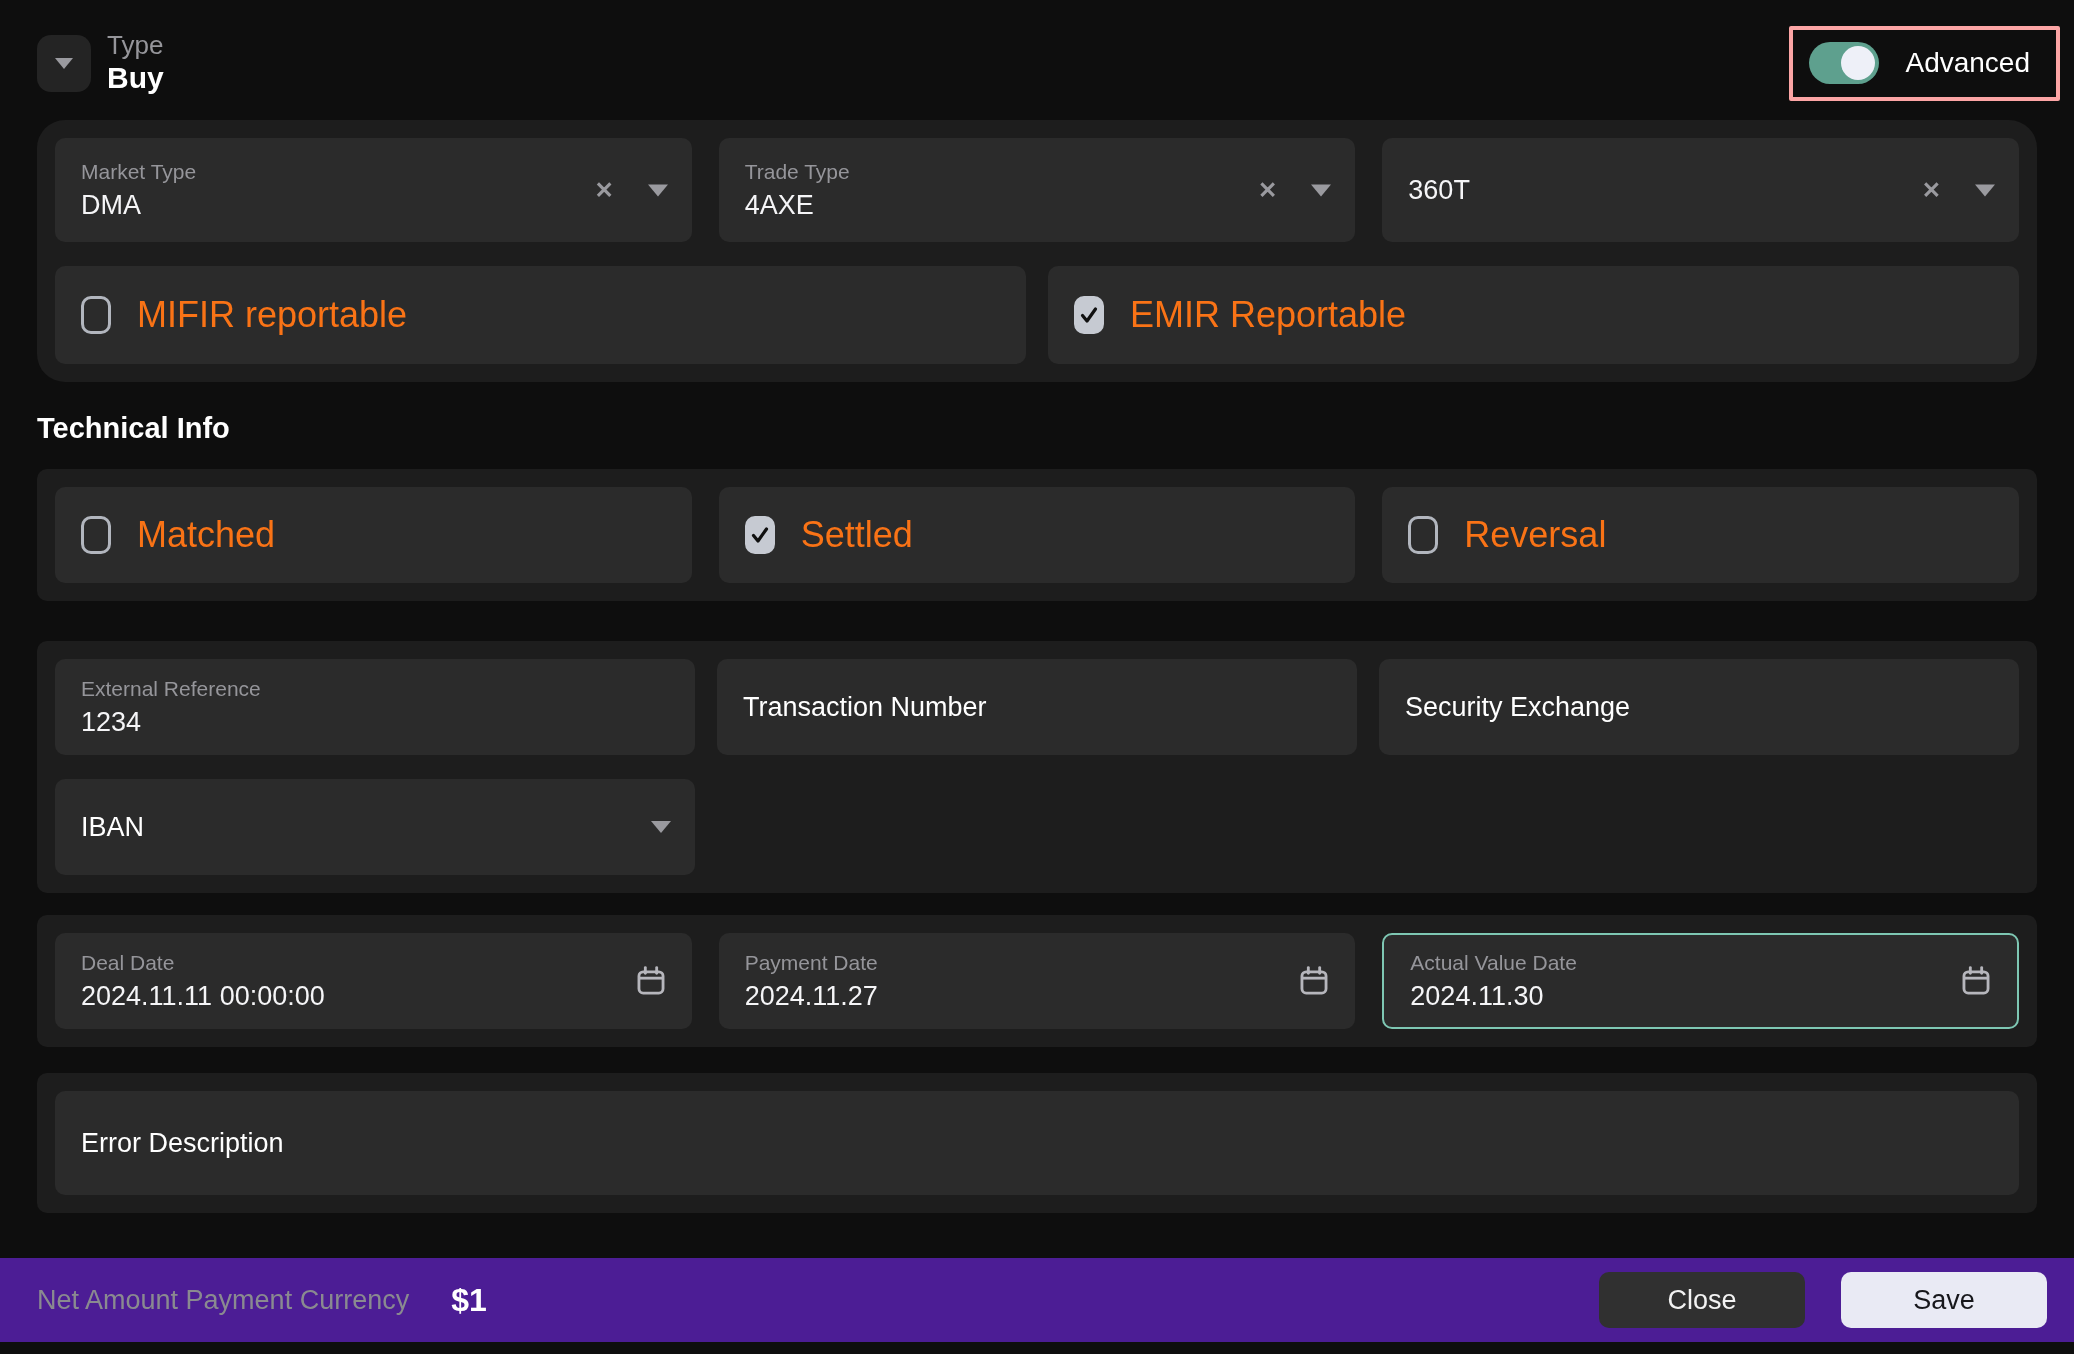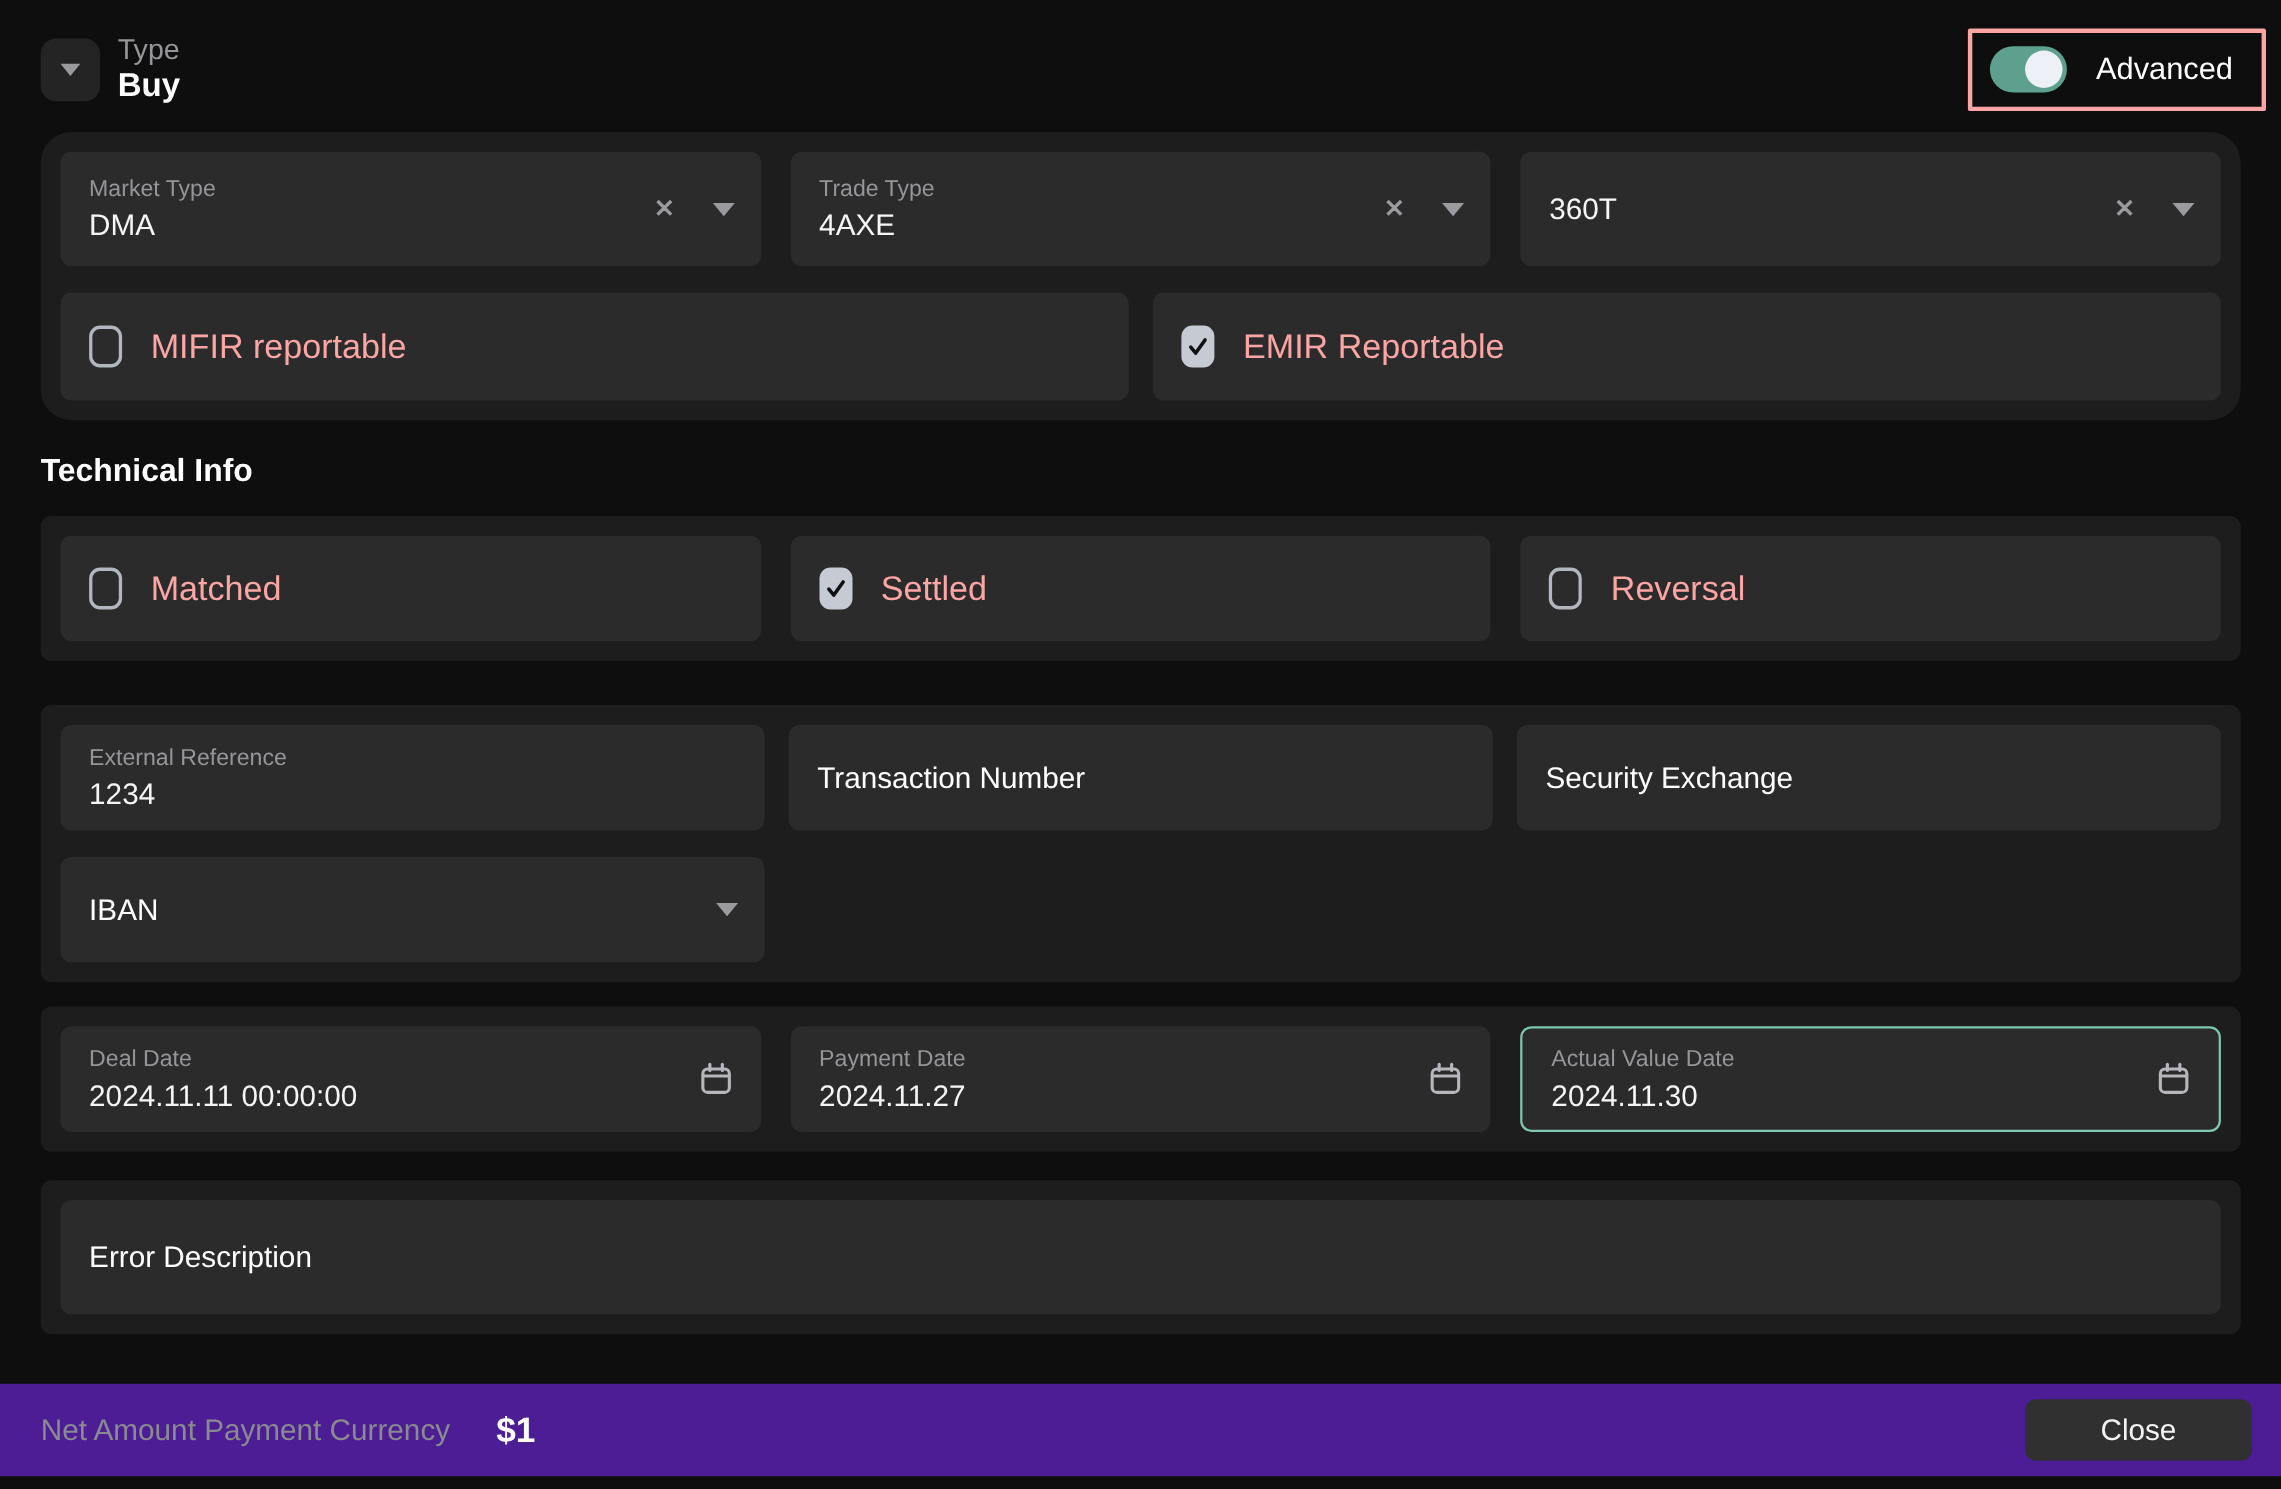--- a/index.html
+++ b/index.html
@@ -66,21 +66,21 @@
                 display:flex; align-items:center; gap:26px; padding:0 26px;
                 box-sizing:border-box; cursor:pointer; }
   .check-card-sm { height:96px; }
   .checkbox { width:30px; height:38px; border:3px solid #b2b6be; border-radius:10px;
               background:transparent; display:flex; align-items:center;
               justify-content:center; box-sizing:border-box; flex:0 0 auto;
               cursor:pointer; }
   .checkbox svg { visibility:hidden; }
   .checkbox.on { background:#c6cad2; border-color:#c6cad2; }
   .checkbox.on svg { visibility:visible; }
-  .check-label { font-size:31px; color:#fca5a5;text-align:center; }
+  .check-label { font-size:36px; color:#f97316;text-align:center; }
   
   .footer { position:absolute; left:0; right:0; bottom:12px; height:84px;
             background:#4c1d95; display:flex; align-items:center;
             justify-content:space-between; padding:0 27px 0 37px;
             box-sizing:border-box; }
   .net { display:flex; align-items:center; gap:42px; }
   .net-label { font-size:27px; color:#8a8a90; }
   .net-value { font-size:32px; font-weight:bold; color:#ffffff; }
   .actions { display:flex; gap:36px; }
   .btn { width:206px; height:56px; border-radius:10px; font-size:27px;
@@ -268,14 +268,15 @@
   </div>
 </section>
 
 <div class="footer">
   <div class="net">
     <span class="net-label">Net Amount Payment Currency</span>
     <span class="net-value">$1</span>
   </div>
   <div class="actions">
     <button class="btn btn-close">Close</button>
+    <button class="btn btn-save">Save</button>
   </div>
 </div>
 
 </body></html>

